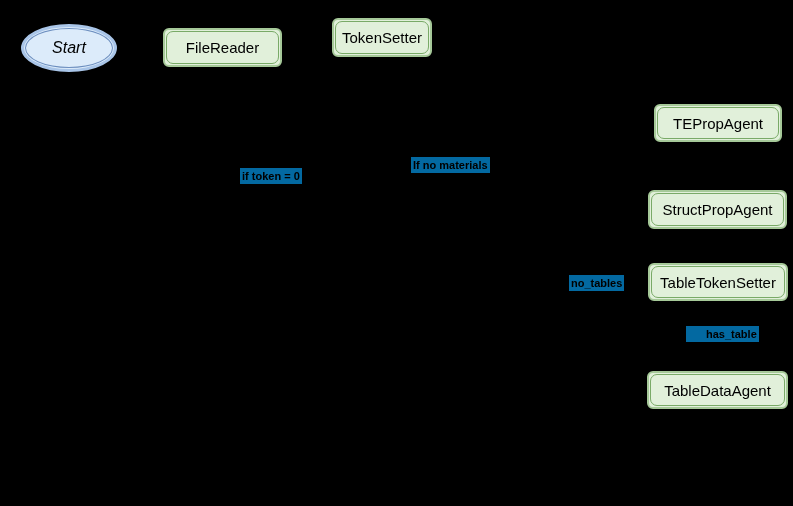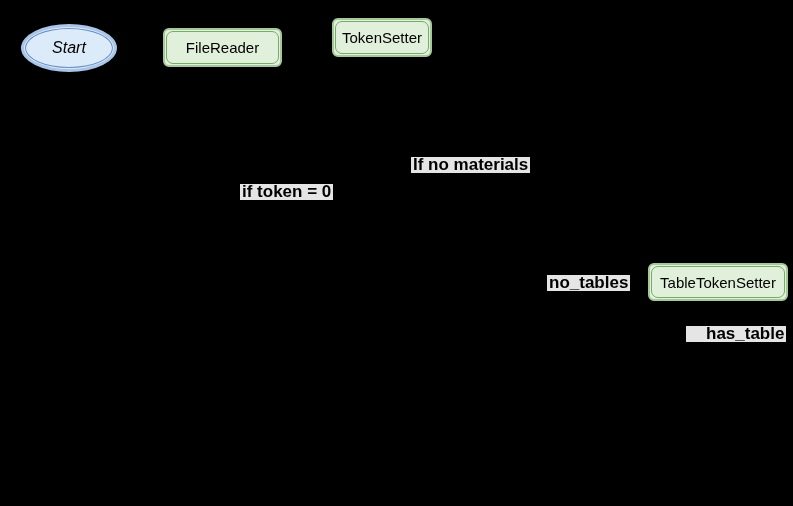--- a/index.html
+++ b/index.html
@@ -52,24 +52,24 @@
     content: "";
     position: absolute;
     inset: 1px;
     border: 1px solid #6c8ebf;
     border-radius: 50%;
     pointer-events: none;
   }
   
   .edge-label {
     position: absolute;
-    background: #e5e5e5;
+    background: #0369a1;
     color: #000000;
     font-weight: bold;
-    font-size: 17px;
+    font-size: 11px;
     line-height: 16px;
     padding: 0 2px;
     white-space: nowrap;
   }
 </style>
 </head>
 <body>
 
 <div id="canvas">
 
@@ -80,29 +80,38 @@
 
   <div class="node process" style="left:163px; top:28px; width:119px; height:39px;">
     <span>FileReader</span>
   </div>
 
   <div class="node process" style="left:332px; top:18px; width:100px; height:39px;">
     <span>TokenSetter</span>
   </div>
 
 
+  <div class="node process" style="left:654px; top:104px; width:128px; height:38px;">
+    <span>TEPropAgent</span>
+  </div>
 
+  <div class="node process" style="left:648px; top:190px; width:139px; height:39px;">
+    <span>StructPropAgent</span>
+  </div>
 
   <div class="node process" style="left:648px; top:263px; width:140px; height:38px;">
     <span>TableTokenSetter</span>
   </div>
 
+  <div class="node process" style="left:647px; top:371px; width:141px; height:38px;">
+    <span>TableDataAgent</span>
+  </div>
 
 
   <div class="edge-label" style="left:411px; top:157px;">If no materials</div>
 
-  <div class="edge-label" style="left:240px; top:184px;">if token = 0</div>
+  <div class="edge-label" style="left:240px; top:168px;">if token = 0</div>
 
-  <div class="edge-label" style="left:547px; top:275px;">no_tables</div>
+  <div class="edge-label" style="left:569px; top:275px;">no_tables</div>
 
   <div class="edge-label" style="left:686px; top:326px;padding-left:20px;">has_table</div>
 
 </div>
 
 </body></html>

